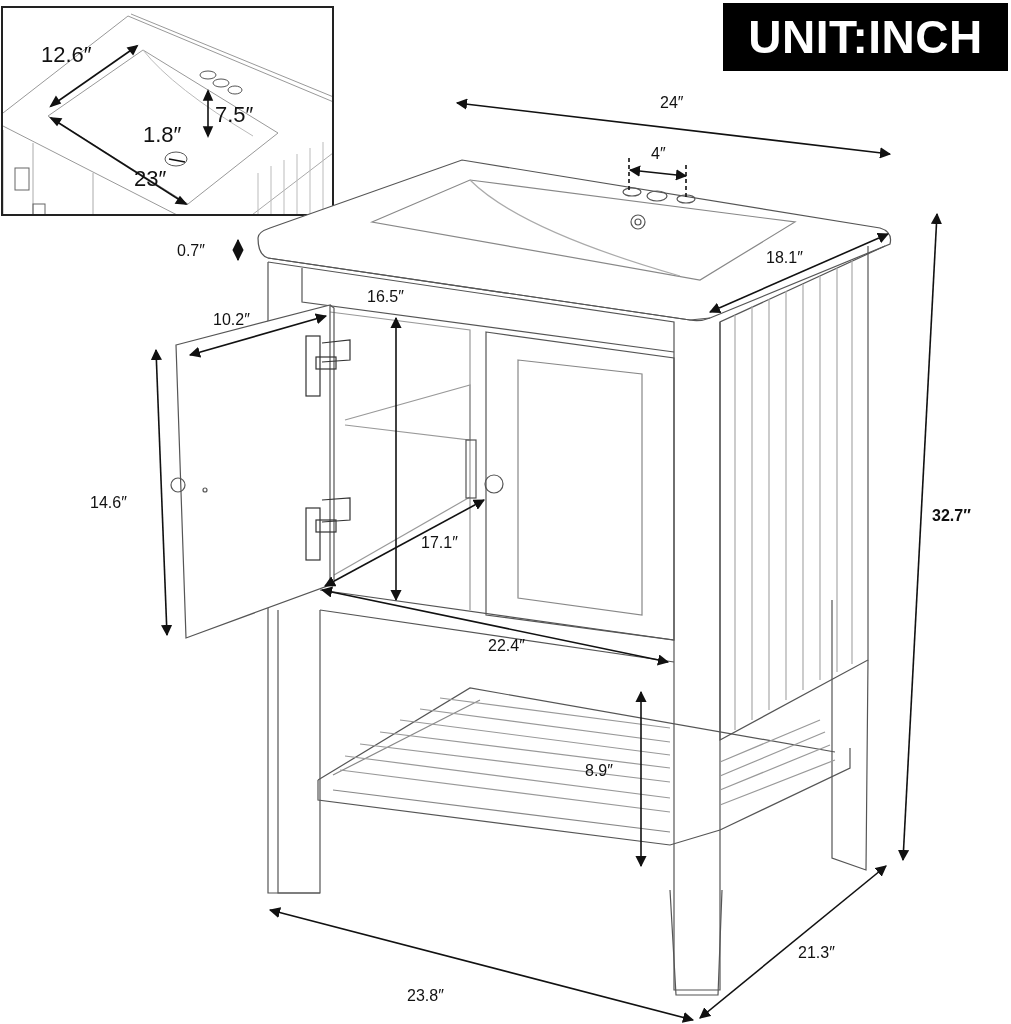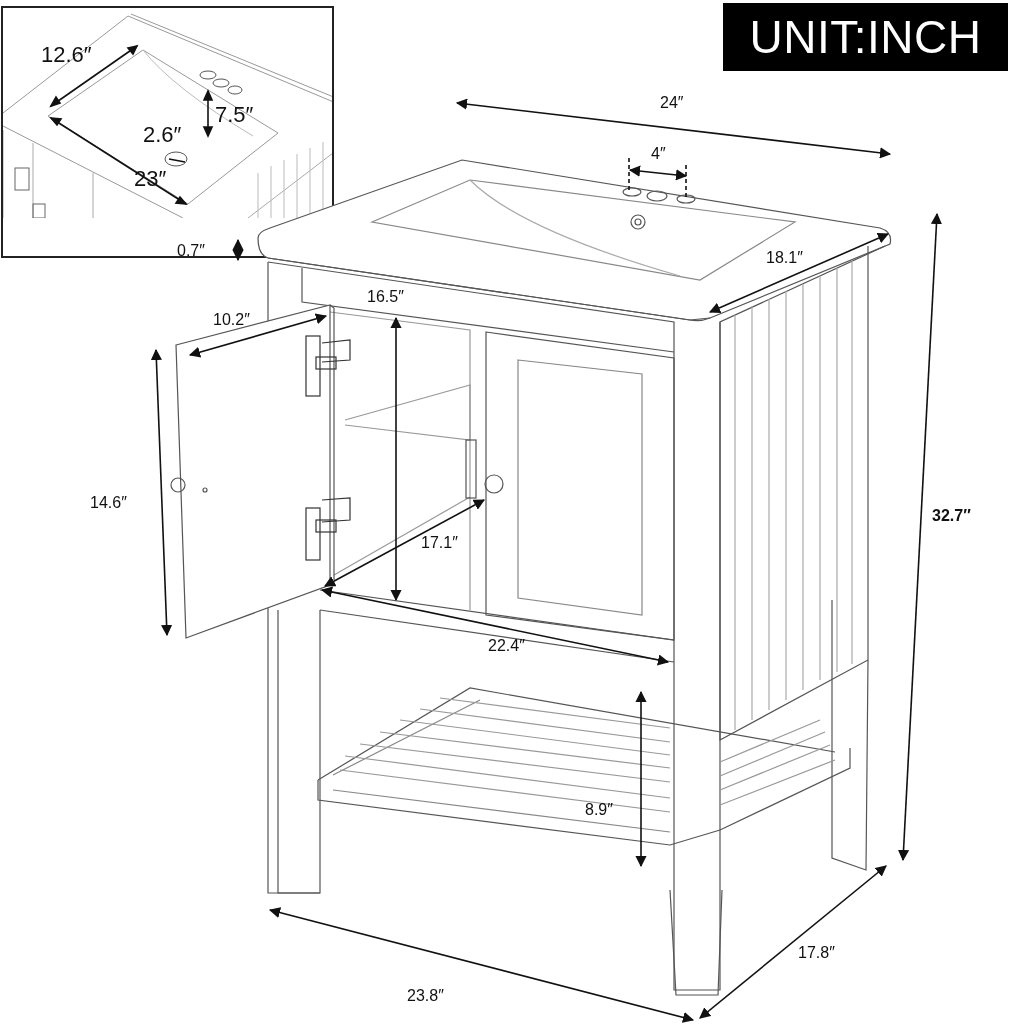--- a/index.html
+++ b/index.html
@@ -1,22 +1,22 @@
 <!DOCTYPE html>
 <html><head>
   <meta charset="utf-8">
   <style>
     html, body { margin: 0; padding: 0; background: #ffffff; }
     body { width: 1011px; height: 1024px; position: relative; overflow: hidden;
            font-family: "Liberation Sans", sans-serif; color: #111; }
     #stage { position: absolute; left: 0; top: 0; width: 1011px; height: 1024px; }
     .unit-badge { position: absolute; left: 723px; top: 3px; width: 285px; height: 68px;
                   background: #000; color: #fff; display: flex; align-items: center; justify-content: center;
-                  font-size: 46px; font-weight: 400; letter-spacing: 0.5px; }
-    .inset { position: absolute; left: 1px; top: 6px; width: 333px; height: 252px;
+                  font-size: 46px; font-weight: 700; letter-spacing: 0.5px; }
+    .inset { position: absolute; left: 1px; top: 6px; width: 333px; height: 210px;
              border: 2px solid #222; box-sizing: border-box; background: #fff; overflow: hidden; }
     .lbl { position: absolute; font-size: 16px; color: #111; white-space: nowrap; line-height: 1; }
     .inset .lbl { font-size: 22px; }
   </style>
 </head>
 <body>
 
 <div id="stage">
 
   <div class="unit-badge">
@@ -59,21 +59,21 @@
         <line x1="205" y1="83" x2="205" y2="128"></line>
         <polygon points="205,83 201,92 209,92"></polygon>
         <polygon points="205,128 201,119 209,119"></polygon>
 
         <line x1="166" y1="151" x2="182" y2="154"></line>
       </g>
     </svg>
     <span class="lbl" style="left:38px;top:36px;">12.6″</span>
     <span class="lbl" style="left:84px;top:160px;margin-left:47px;">23″</span>
     <span class="lbl" style="left:212px;top:96px;">7.5″</span>
-    <span class="lbl" style="left:140px;top:116px;">2.6″</span>
+    <span class="lbl" style="left:140px;top:116px;">1.8″</span>
   </div>
 
   <svg width="1011" height="1024" viewBox="0 0 1011 1024" style="position:absolute;left:0;top:0;">
     <defs>
       <marker id="ah" viewBox="0 0 10 10" refX="9" refY="5" markerWidth="7" markerHeight="7" orient="auto-start-reverse">
         <path d="M0 0 L10 5 L0 10 z" fill="#111"></path>
       </marker>
     </defs>
 
     <g fill="none" stroke="#555" stroke-width="1.2">
@@ -168,17 +168,17 @@
 
   <span class="lbl" style="left:660px;top:95px;">24″</span>
   <span class="lbl" style="left:651px;top:146px;">4″</span>
   <span class="lbl" style="left:766px;top:250px;">18.1″</span>
   <span class="lbl" style="left:177px;top:243px;">0.7″</span>
   <span class="lbl" style="left:213px;top:312px;">10.2″</span>
   <span class="lbl" style="left:367px;top:289px;">16.5″</span>
   <span class="lbl" style="left:90px;top:495px;">14.6″</span>
   <span class="lbl" style="left:421px;top:535px;">17.1″</span>
   <span class="lbl" style="left:488px;top:638px;">22.4″</span>
-  <span class="lbl" style="left:585px;top:763px;margin-top:39px;">8.9″</span>
+  <span class="lbl" style="left:585px;top:763px;">8.9″</span>
   <span class="lbl" style="left:932px;top:508px;font-weight:bold;">32.7″</span>
   <span class="lbl" style="left:407px;top:988px;">23.8″</span>
-  <span class="lbl" style="left:798px;top:945px;">17.8″</span>
+  <span class="lbl" style="left:798px;top:945px;">21.3″</span>
 </div>
 
 </body></html>

